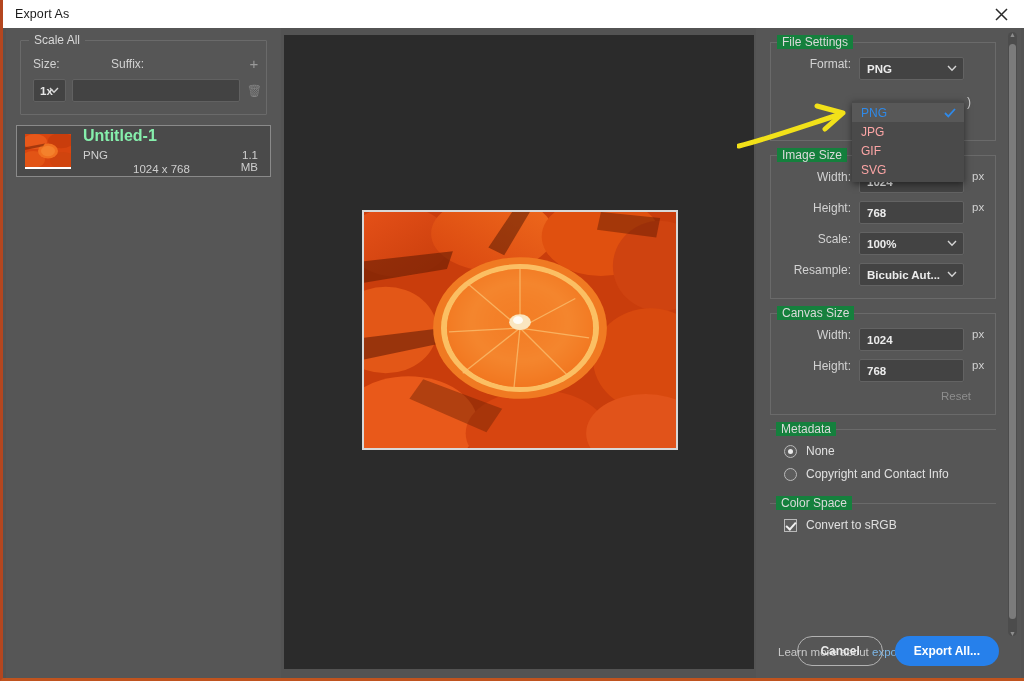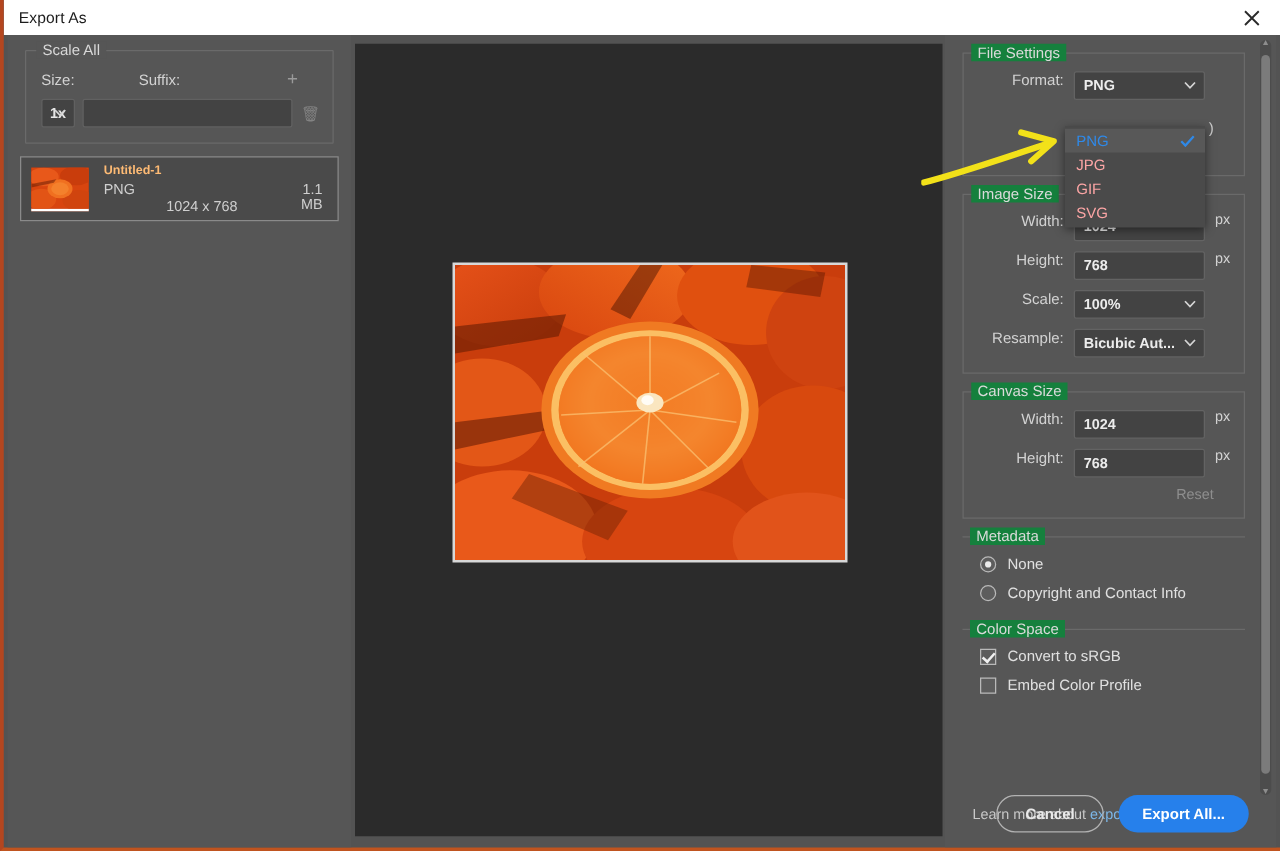--- a/index.html
+++ b/index.html
@@ -52,21 +52,21 @@
     left: 3px; top: 28px;
     width: 275px; height: 650px;
     background: #565656;
   }
 
   .group-box {
     position: relative;
     margin: 12px 14px 0 14px;
     border: 1px solid #6a6a6a;
     border-radius: 1px;
-    padding: 16px 24px 12px 12px;
+    padding: 16px 4px 12px 12px;
   }
   .group-title {
     position: absolute;
     top: -8px; left: 8px;
     background: #565656;
     padding: 0 5px;
     font-size: 12px;
     color: #d8d8d8;
   }
 
@@ -135,21 +135,21 @@
     width: 46px; height: 35px;
     border-bottom: 2px solid #ffffff;
     position: relative;
     overflow: hidden;
     flex: 0 0 auto;
     background: #c33f12;
   }
   .thumb .mini { width: 100%; height: 100%; display: block; }
   .file-meta { margin-left: 12px; flex: 1; }
   .file-name {
-    font-size: 10px; color: #fdba74;
+    font-size: 16px; color: #86efac;
     font-weight: bold;
     margin-bottom: 4px;
   }
   .file-sub {
     display: flex;
     font-size: 11.5px; color: #cfcfcf;
   }
   .file-sub .fmt { width: 50px; }
   .file-sub .dim { width: 92px; margin-top: 14px; }
   .file-sub .size { flex: 1; text-align: right; padding-right: 4px; }
@@ -648,24 +648,20 @@
           <span class="optlabel">Copyright and Contact Info</span>
         </div>
       </div>
 
       <div class="sgroup noborderbox">
         <span class="sgroup-title">Color Space</span>
         <div class="optrow">
           <span class="cbox on"></span>
           <span class="optlabel">Convert to sRGB</span>
         </div>
-        <div class="optrow">
-          <span class="cbox"></span>
-          <span class="optlabel">Embed Color Profile</span>
-        </div>
       </div>
 
     </div>
 
     <div class="learn-more">
       <span>Learn more about</span>
       <a>export options</a>
     </div>
 
     <div class="vscroll">

